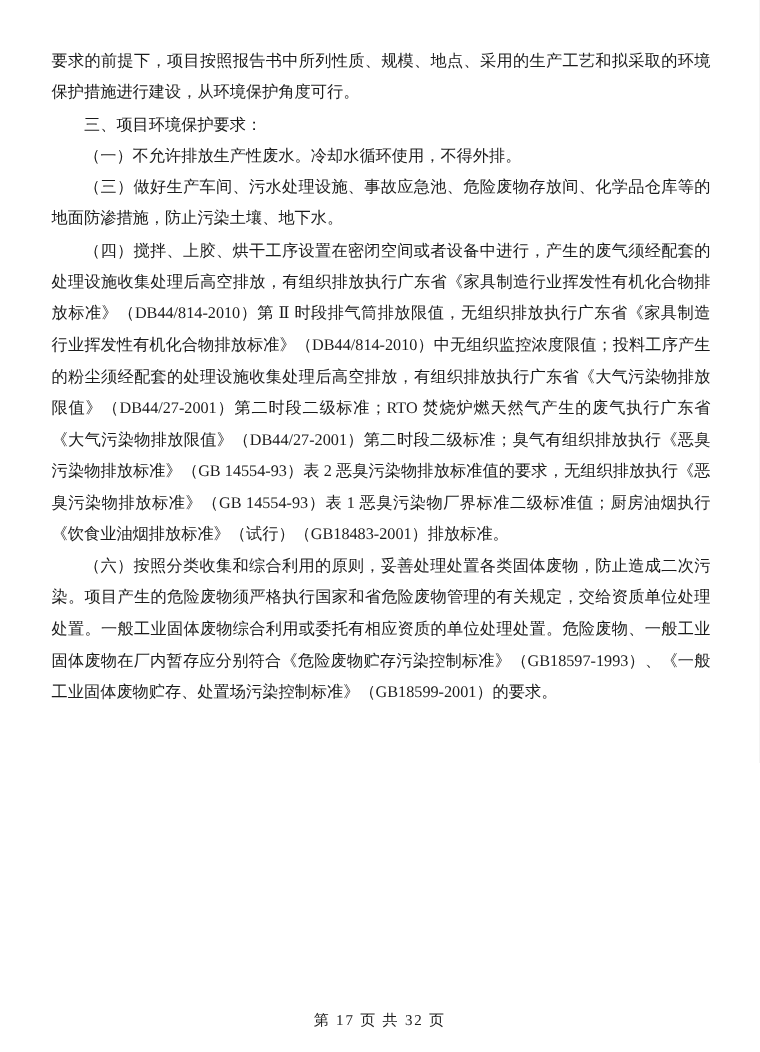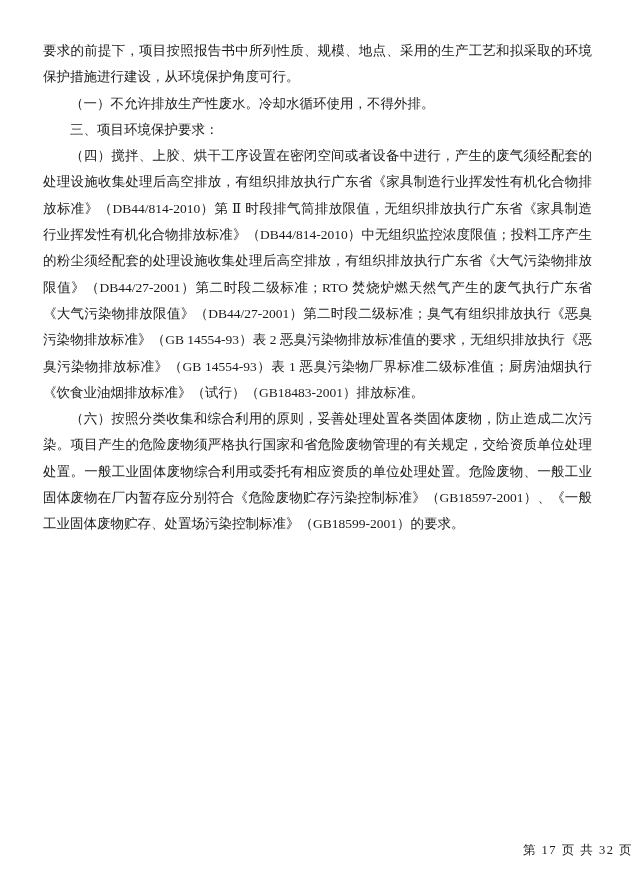--- a/index.html
+++ b/index.html
@@ -32,31 +32,32 @@
     padding: 0;
   }
   .content p.indent {
     text-indent: 2em;
   }
   .footer {
     position: absolute;
     left: 0;
     right: 0;
     top: 842px;
-    text-align: right;
+    text-align: center;
     font-size: 12.5px;
     letter-spacing: 1.5px;
     color: #1b1b1b;
   }
 </style>
 </head>
 <body>
 
 <div class="page">
   <div class="content">
     <p class="para">要求的前提下，项目按照报告书中所列性质、规模、地点、采用的生产工艺和拟采取的环境保护措施进行建设，从环境保护角度可行。</p>
+    <p class="para indent">三、项目环境保护要求：</p>
     <p class="para indent">（一）不允许排放生产性废水。冷却水循环使用，不得外排。</p>
-    <p class="para indent">三、项目环境保护要求：</p>
+    <p class="para indent">（三）做好生产车间、污水处理设施、事故应急池、危险废物存放间、化学品仓库等的地面防渗措施，防止污染土壤、地下水。</p>
     <p class="para indent">（四）搅拌、上胶、烘干工序设置在密闭空间或者设备中进行，产生的废气须经配套的处理设施收集处理后高空排放，有组织排放执行广东省《家具制造行业挥发性有机化合物排放标准》（DB44/814-2010）第 Ⅱ 时段排气筒排放限值，无组织排放执行广东省《家具制造行业挥发性有机化合物排放标准》（DB44/814-2010）中无组织监控浓度限值；投料工序产生的粉尘须经配套的处理设施收集处理后高空排放，有组织排放执行广东省《大气污染物排放限值》（DB44/27-2001）第二时段二级标准；RTO 焚烧炉燃天然气产生的废气执行广东省《大气污染物排放限值》（DB44/27-2001）第二时段二级标准；臭气有组织排放执行《恶臭污染物排放标准》（GB 14554-93）表 2 恶臭污染物排放标准值的要求，无组织排放执行《恶臭污染物排放标准》（GB 14554-93）表 1 恶臭污染物厂界标准二级标准值；厨房油烟执行《饮食业油烟排放标准》（试行）（GB18483-2001）排放标准。</p>
-    <p class="para indent">（六）按照分类收集和综合利用的原则，妥善处理处置各类固体废物，防止造成二次污染。项目产生的危险废物须严格执行国家和省危险废物管理的有关规定，交给资质单位处理处置。一般工业固体废物综合利用或委托有相应资质的单位处理处置。危险废物、一般工业固体废物在厂内暂存应分别符合《危险废物贮存污染控制标准》（GB18597-2001）、《一般工业固体废物贮存、处置场污染控制标准》（GB18599-2001）的要求。</p>
+    <p class="para indent">（六）按照分类收集和综合利用的原则，妥善处理处置各类固体废物，防止造成二次污染。项目产生的危险废物须严格执行国家和省危险废物管理的有关规定，交给资质单位处理处置。一般工业固体废物综合利用或委托有相应资质的单位处理处置。危险废物、一般工业固体废物在厂内暂存应分别符合《危险废物贮存污染控制标准》（GB18597-1993）、《一般工业固体废物贮存、处置场污染控制标准》（GB18599-2001）的要求。</p>
   </div>
   <div class="footer">第 17 页 共 32 页</div>
 </div>
 
 </body></html>

